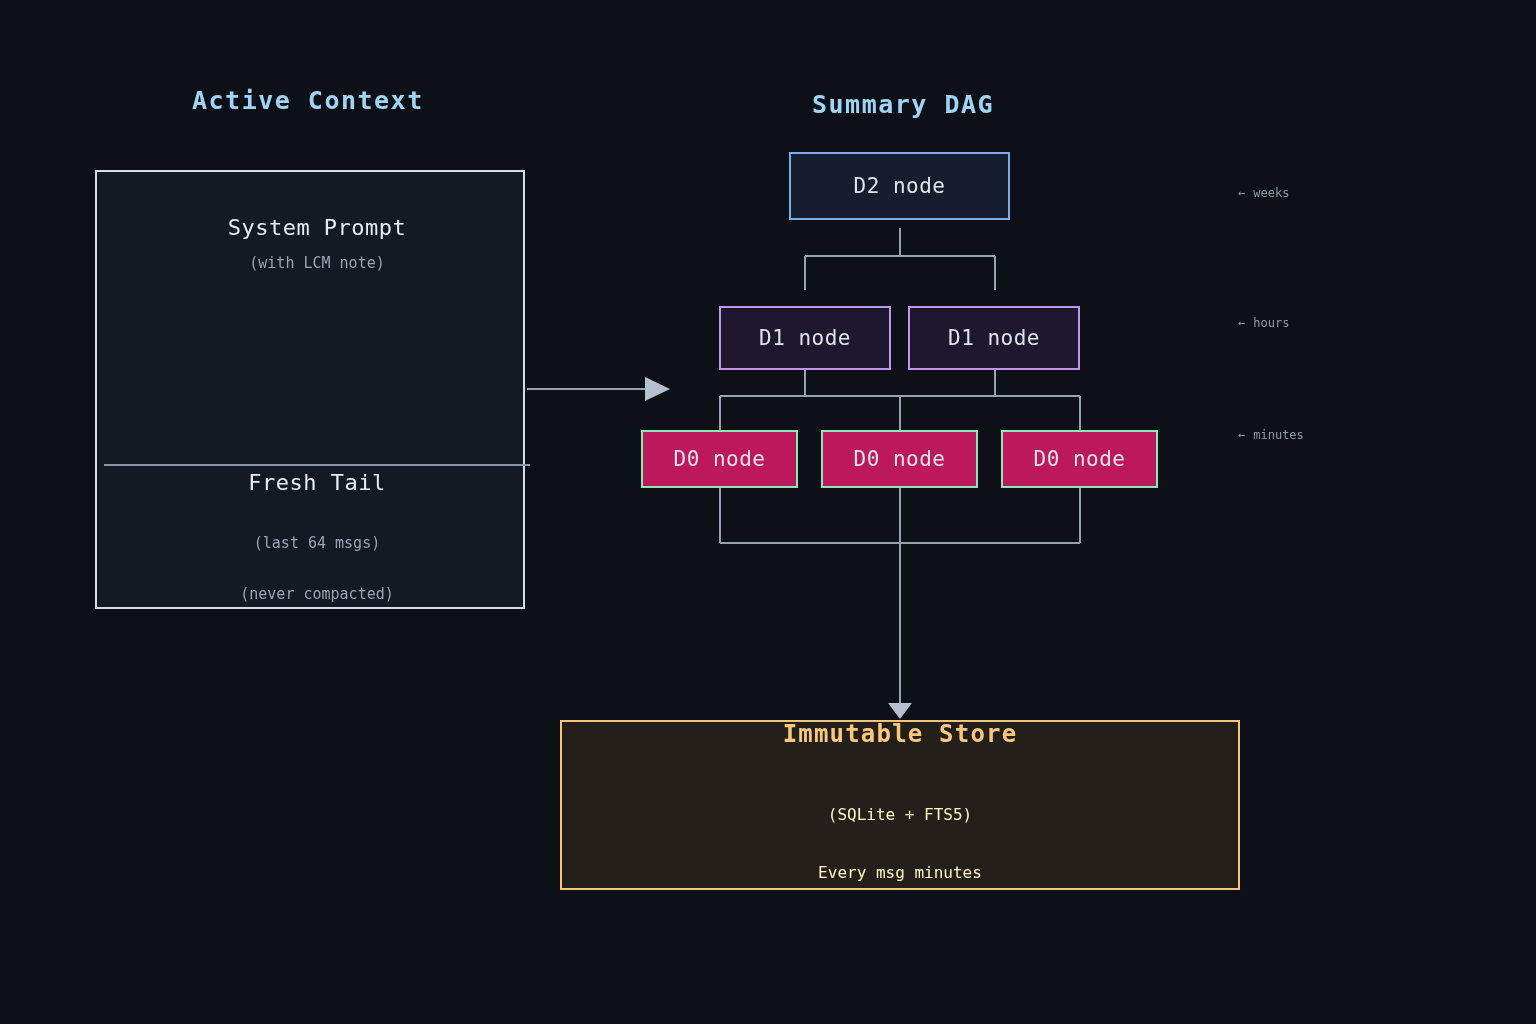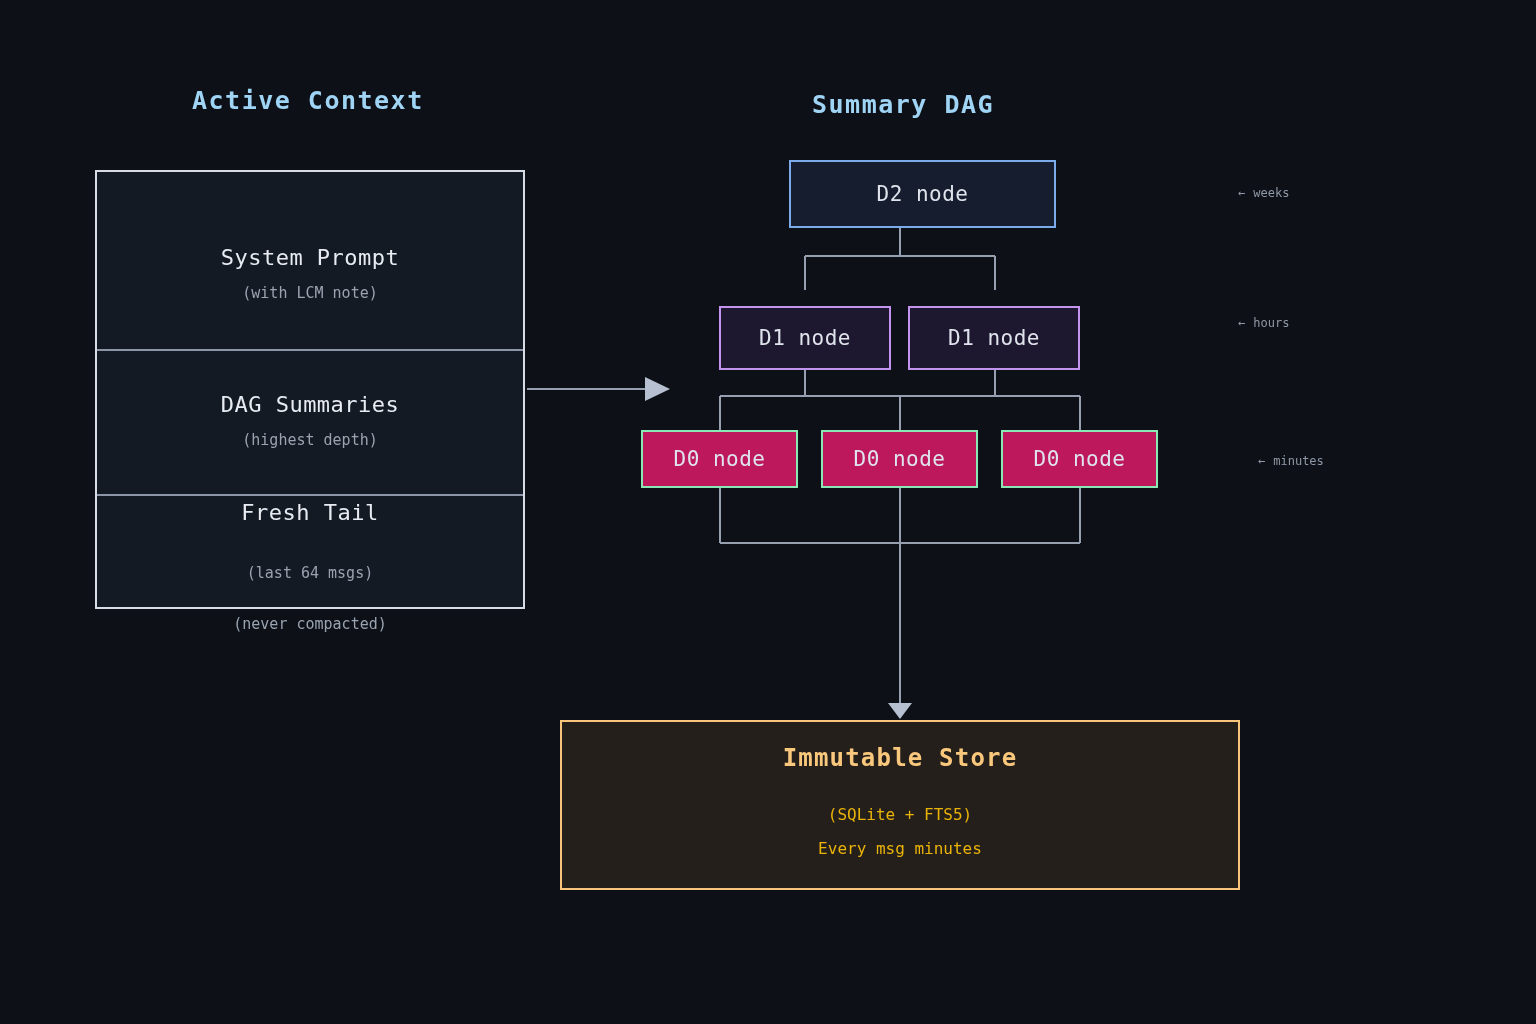--- a/index.html
+++ b/index.html
@@ -31,28 +31,27 @@
   #active-panel {
     position: absolute;
     left: 95px; top: 170px;
     width: 430px; height: 439px;
     background: #141a24;
     border: 2px solid #d7dce5;
     box-sizing: border-box;
   }
   .ac-section {
     position: absolute;
-    left: 0; width: 100%;
+    left: 7px; width: 100%;
     box-sizing: border-box;
     display: flex;
     flex-direction: column;
     align-items: center;
     justify-content: center;
     text-align: center;
-    margin-top: 30px;
   }
   #ac-sec-0 { top: 0px;   height: 147px; }
   #ac-sec-1 { top: 147px; height: 145px; border-top: 2px solid #8c96a8; }
   #ac-sec-2 { top: 292px; height: 147px; border-top: 2px solid #8c96a8; gap: 25px; }
 
   .ac-heading {
     font-size: 22px;
     color: #e8ecf2;
     letter-spacing: 0.5px;
     margin-bottom: 10px;
@@ -74,38 +73,38 @@
     justify-content: center;
     font-size: 21px;
     letter-spacing: 0.5px;
     color: #dfe4ec;
     white-space: nowrap;
   }
   .node.d2 { border: 2px solid #7cabec; background: #161d2e; }
   .node.d1 { border: 2px solid #c294ee; background: #1d1730; margin-top: 16px; }
   .node.d0 { border: 2px solid #8ae8b4; background: #be185d; }
 
-  #node-d2    { left: 789px; top: 160px; width: 267px; height: 68px; }
+  #node-d2    { left: 789px; top: 152px; width: 221px; height: 68px; }
   #node-d1-0  { left: 719px; top: 290px; width: 172px; height: 64px; }
   #node-d1-1  { left: 908px; top: 290px; width: 172px; height: 64px; }
   #node-d0-0  { left: 641px; top: 430px; width: 157px; height: 58px; }
   #node-d0-1  { left: 821px; top: 430px; width: 157px; height: 58px; }
   #node-d0-2  { left: 1001px; top: 430px; width: 157px; height: 58px; }
 
   
   .scale-label {
     position: absolute;
     font-size: 12px;
     color: #8f98a6;
     white-space: nowrap;
   }
   .scale-label .arrow { margin-right: 8px; }
   #scale-0 { left: 1238px; top: 186px; }
   #scale-1 { left: 1238px; top: 316px; }
-  #scale-2 { left: 1238px; top: 454px; margin-left: 20px; }
+  #scale-2 { left: 1238px; top: 428px; }
 
   
   #immutable-store {
     position: absolute;
     left: 560px; top: 720px;
     width: 680px; height: 170px;
     box-sizing: border-box;
     border: 2px solid #f9c47c;
     background: #241f1b;
     display: flex;
@@ -116,23 +115,24 @@
   #store-title {
     font-size: 24px;
     font-weight: bold;
     color: #fac87d;
     letter-spacing: 1.2px;
     margin-bottom: 26px;
     white-space: nowrap;
   }
   .store-sub {
     font-size: 16px;
-    color: #eab308;
+    color: #fef9c3;
     line-height: 2.15;
     white-space: nowrap;
+    margin-top: 24px;
   }
 
   
   #connectors {
     position: absolute;
     left: 0; top: 0;
     width: 1536px; height: 1024px;
     pointer-events: none;
   }
 </style>
@@ -174,24 +174,20 @@
   <div class="col-title" id="title-active">Active Context</div>
   <div class="col-title" id="title-dag">Summary DAG</div>
 
   <div id="active-panel">
 
     <div class="ac-section" id="ac-sec-0">
       <div class="ac-heading">System Prompt</div>
       <div class="ac-sub">(with LCM note)</div>
     </div>
 
-    <div class="ac-section" id="ac-sec-1">
-      <div class="ac-heading">DAG Summaries</div>
-      <div class="ac-sub">(highest depth)</div>
-    </div>
 
     <div class="ac-section" id="ac-sec-2">
       <div class="ac-heading">Fresh Tail</div>
       <div class="ac-sub">(last 64 msgs)</div>
       <div class="ac-sub">(never compacted)</div>
     </div>
 
   </div>
 
   <div class="node d2" id="node-d2">D2 node</div>

